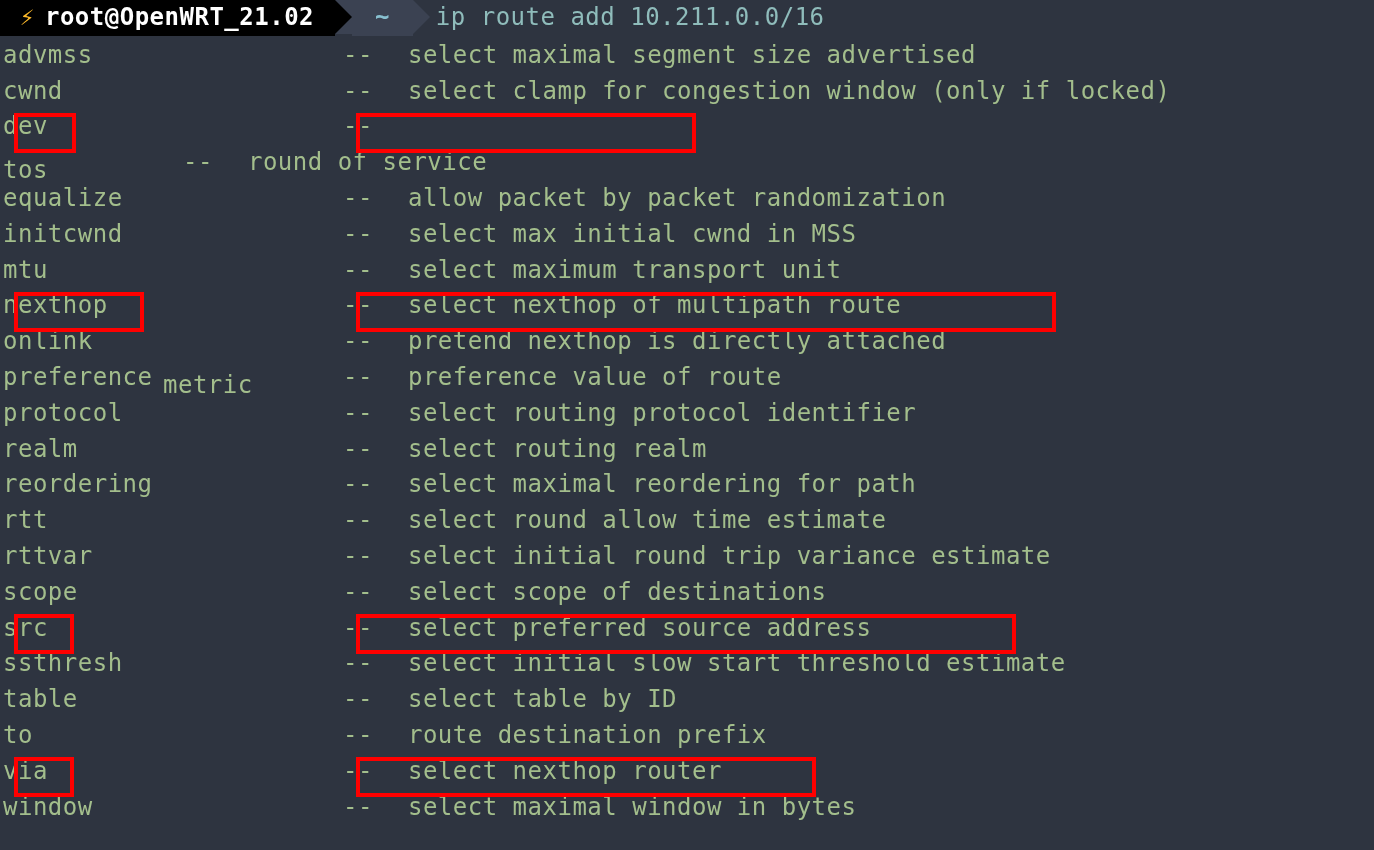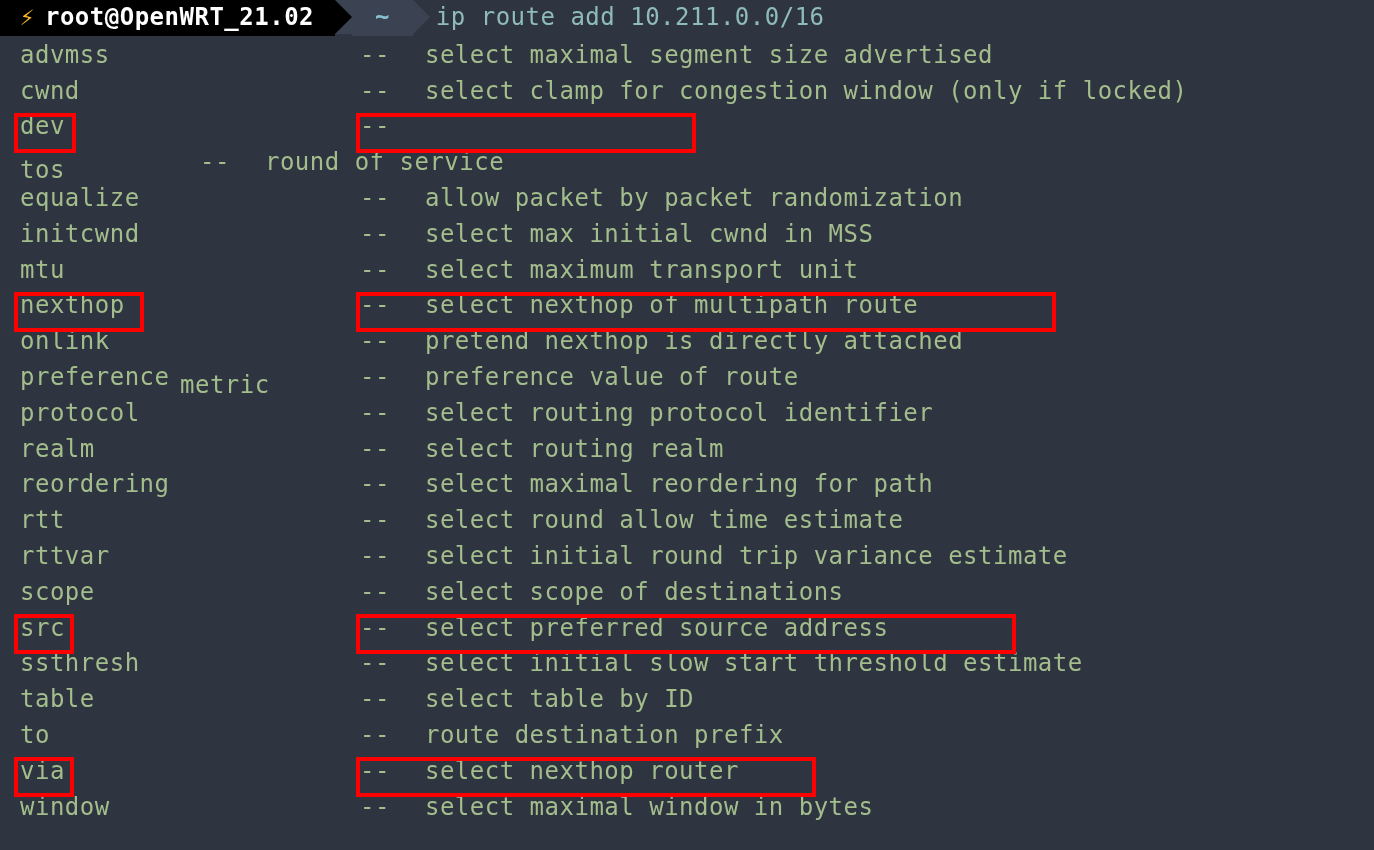--- a/index.html
+++ b/index.html
@@ -84,21 +84,21 @@
 
   
   .list {
     padding-top: 2px;
   }
   .row {
     display: flex;
     white-space: pre;
     height: 35.8px;
     align-items: center;
-    padding-left: 20px;
+    padding-left: 3px;
     color: #a3be8c;  
   }
   .keycol {
     width: 160px;
     flex: 0 0 160px;
   }
   .aliascol {
     width: 180px;
     flex: 0 0 180px;
     margin-top: 16px;

